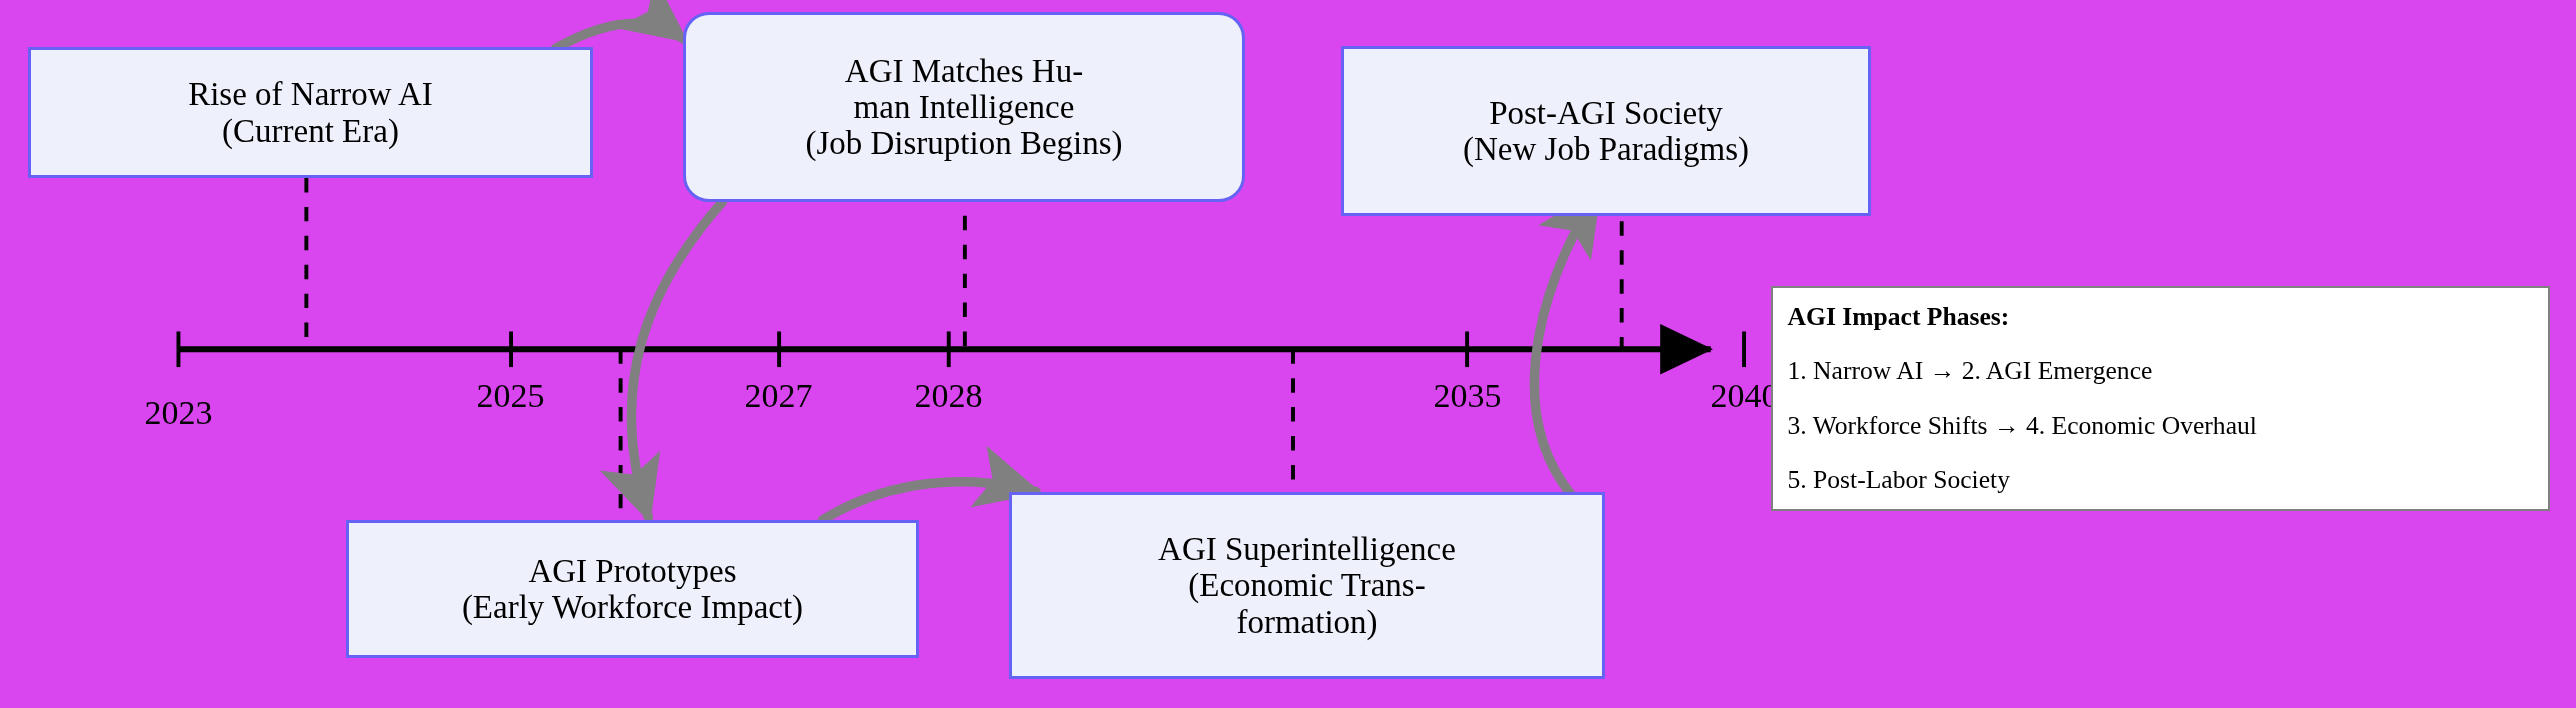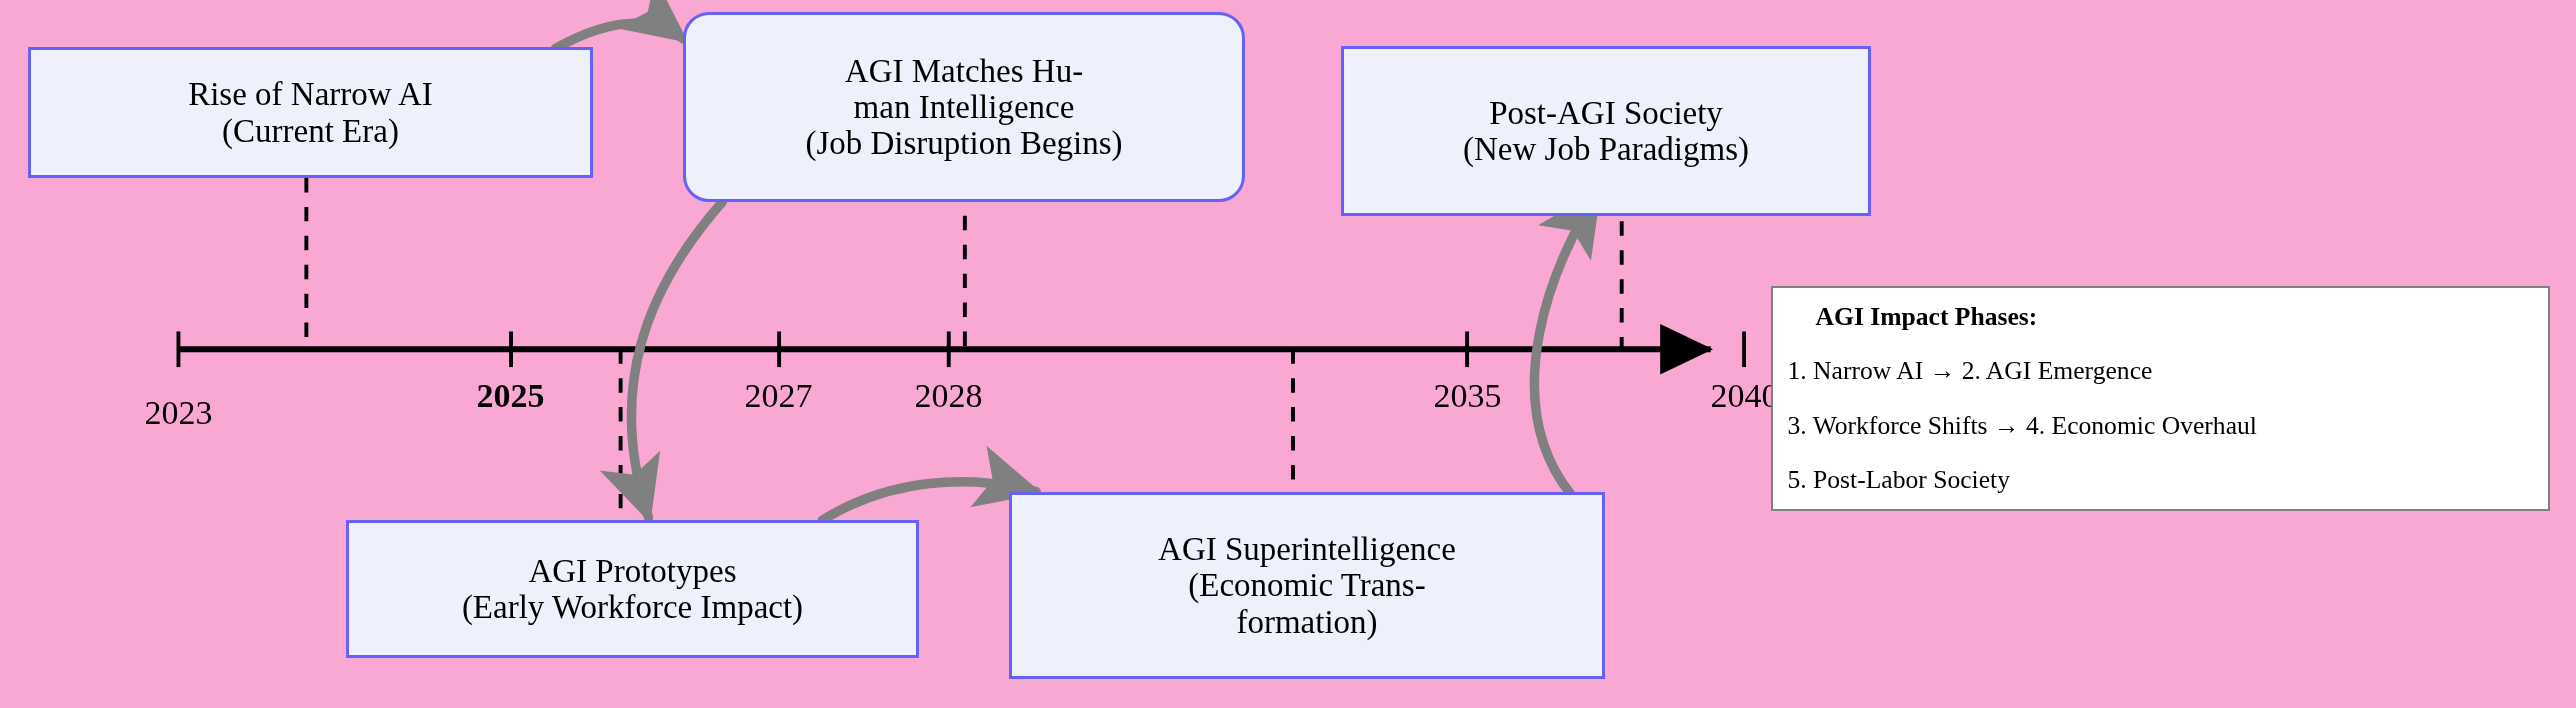--- a/index.html
+++ b/index.html
@@ -4,21 +4,21 @@
 <style>
   html,body{margin:0;padding:0;background:#ffffff;}
   body{
     font-family:"Liberation Serif","DejaVu Serif",serif;
     color:#000000;
   }
   #stage{
     position:relative;
     width:2576px;
     height:708px;
-    background:#f9a8d4;
+    background:#d946ef;
     overflow:hidden;
   }
   #vec{position:absolute;left:0;top:0;width:2576px;height:708px;}
 
   .evbox{
     position:absolute;
     box-sizing:border-box;
     background:#eef0fb;
     border:3.9px solid #6562f5;
     display:flex;
@@ -36,21 +36,21 @@
   #legend{
     position:absolute;
     box-sizing:border-box;
     background:#ffffff;
     border:2.8px solid #808080;
     z-index:6;
     padding:12.2px 14.5px 11px 14.5px;
     font-size:25.6px;
     line-height:1.30;
   }
-  #legend .lg-title{font-weight:bold;white-space:nowrap;margin-left:28px;}
+  #legend .lg-title{font-weight:bold;white-space:nowrap;}
   #legend .lg-row{white-space:nowrap;margin-top:21px;}
 
   .tick-label{
     position:absolute;
     font-size:34px;
     text-align:center;
     z-index:2;
     white-space:nowrap;
   }
 </style>
@@ -117,21 +117,21 @@
     <span class="ln">(Early Workforce Impact)</span>
   </div>
 
   <div class="evbox" style="left:1009px; top:492px; width:596px; height:187px;text-align:center;">
     <span class="ln">AGI Superintelligence</span>
     <span class="ln">(Economic Trans-</span>
     <span class="ln">formation)</span>
   </div>
 
   <div class="tick-label" style="left:95px;  top:394px; width:167px;">2023</div>
-  <div class="tick-label" style="left:427px;  top:377px; width:167px;font-weight:bold;">2025</div>
+  <div class="tick-label" style="left:427px;  top:377px; width:167px;">2025</div>
   <div class="tick-label" style="left:695px; top:377px; width:167px;">2027</div>
   <div class="tick-label" style="left:865px; top:377px; width:167px;">2028</div>
   <div class="tick-label" style="left:1384px; top:377px; width:167px;">2035</div>
   <div class="tick-label" style="left:1661px; top:377px; width:167px;">2040</div>
 
   <div id="legend" style="left:1771px; top:286px; width:779px; height:225px;">
     <div class="lg-title">AGI Impact Phases:</div>
     <div class="lg-row">1. Narrow AI → 2. AGI Emergence</div>
     <div class="lg-row">3. Workforce Shifts → 4. Economic Overhaul</div>
     <div class="lg-row">5. Post-Labor Society</div>

